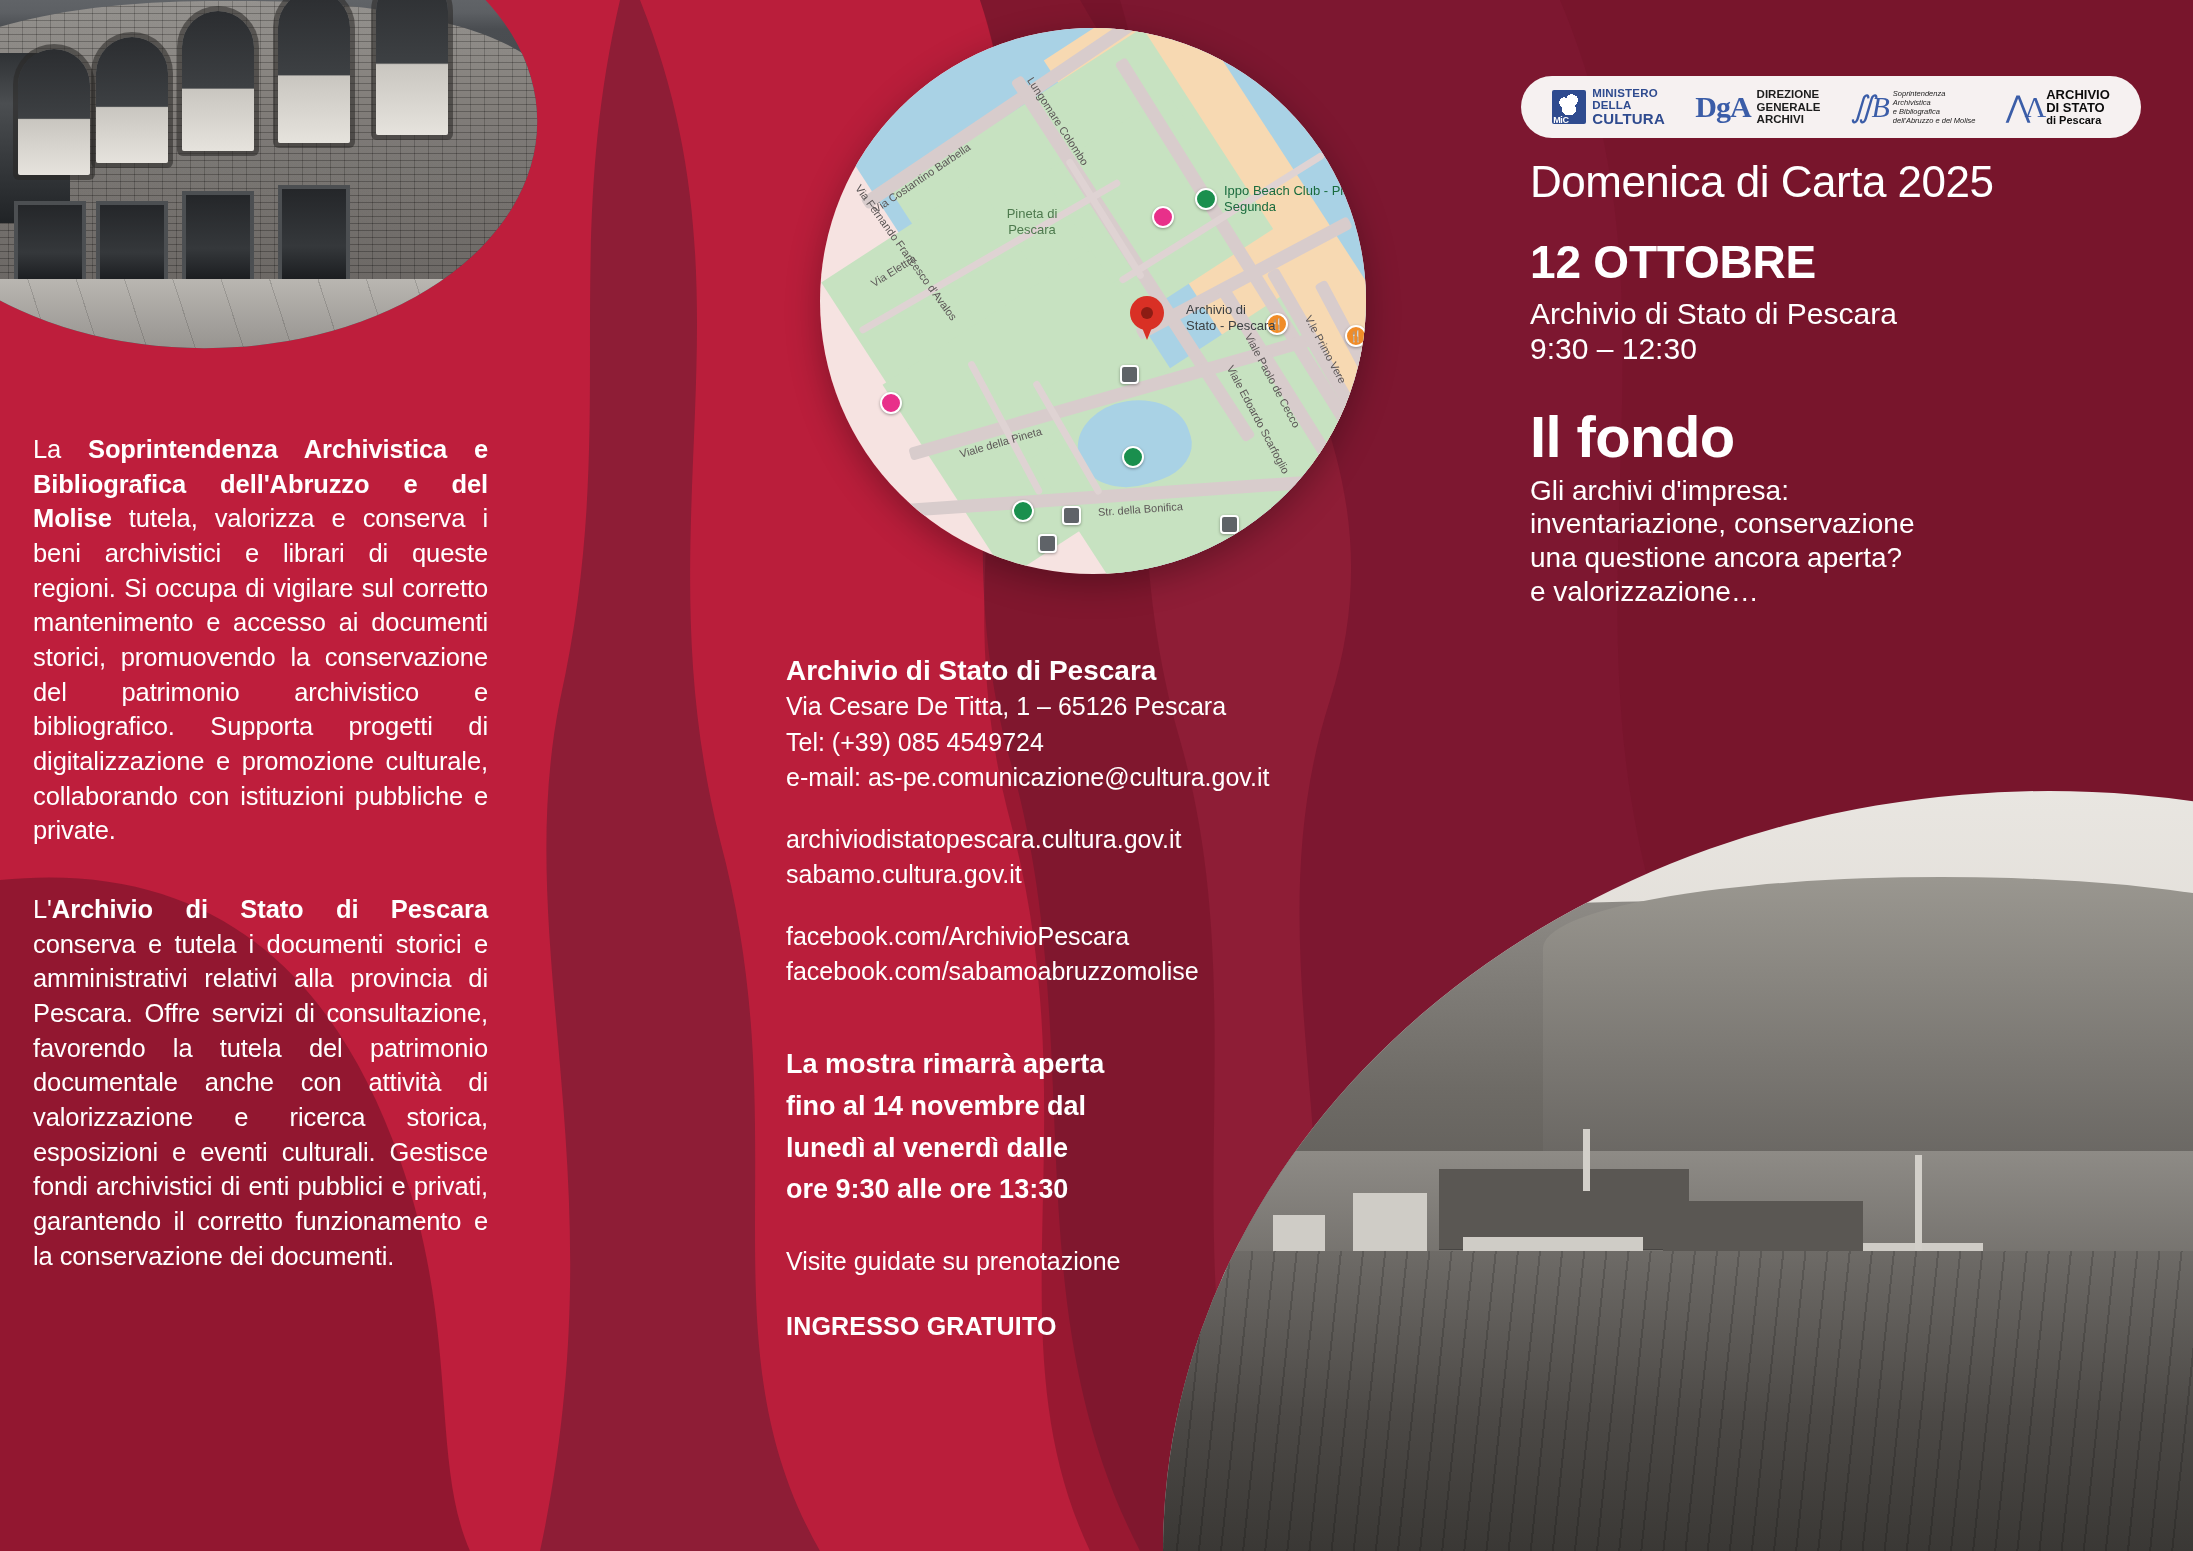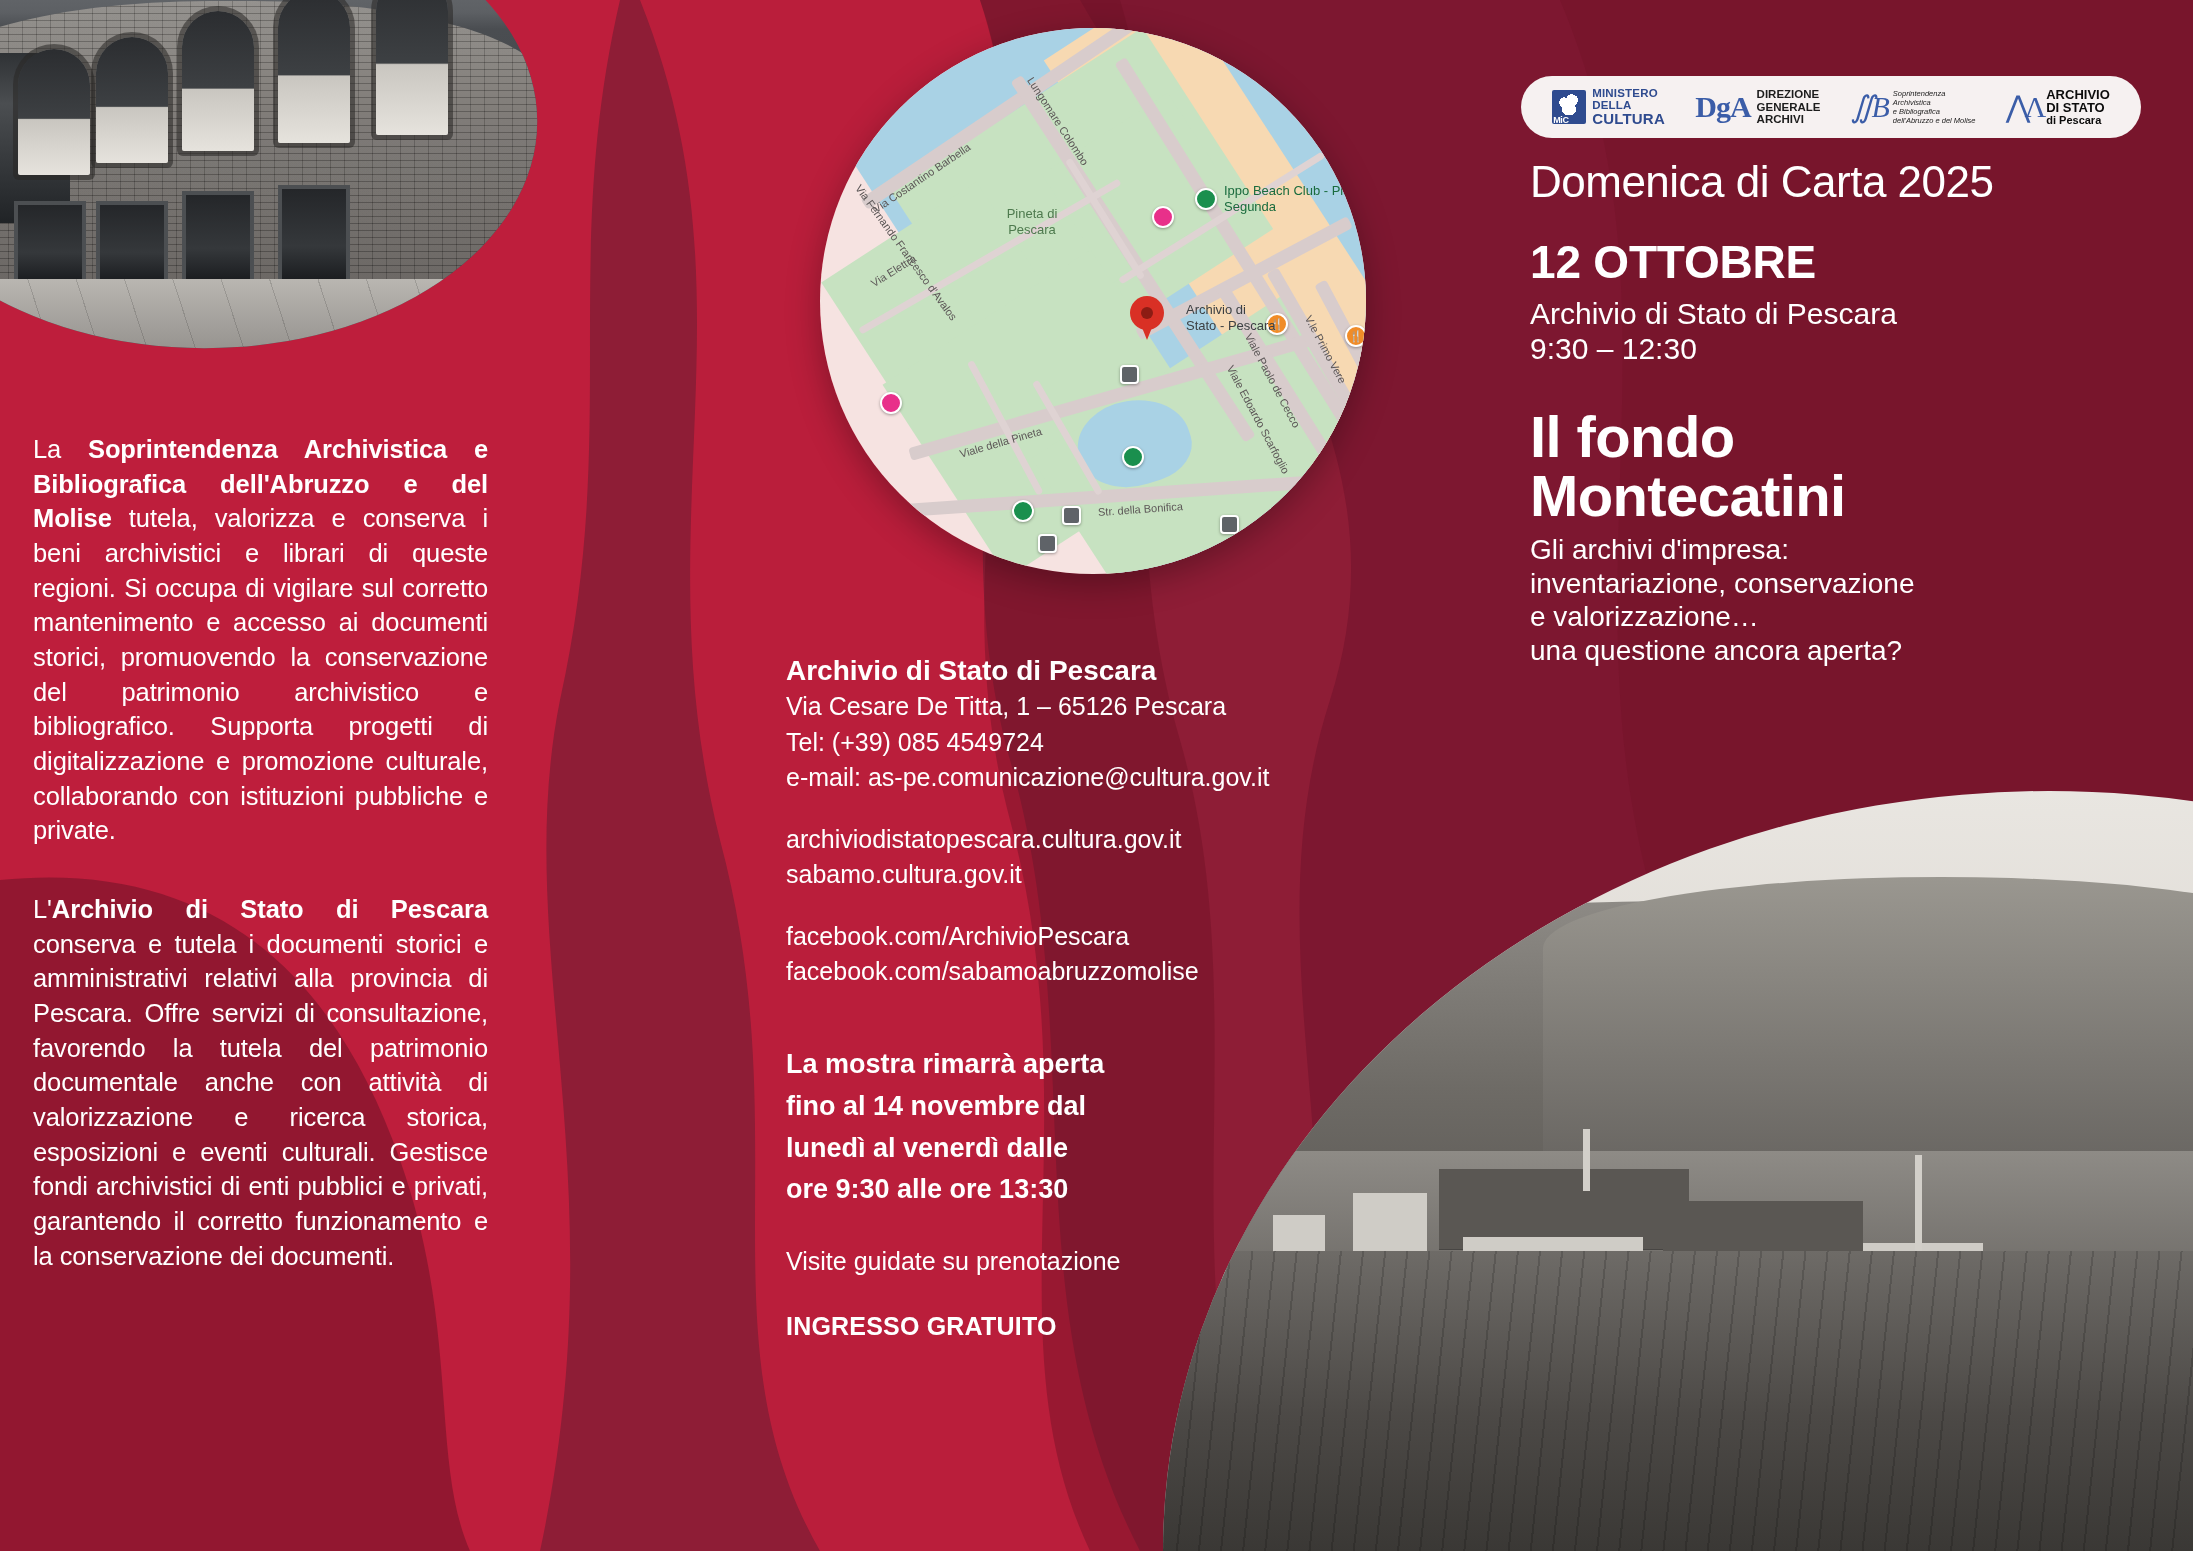--- a/index.html
+++ b/index.html
@@ -396,27 +396,26 @@
 
 </div>
 
 <div class="right-col">
   <div class="ev-series">Domenica di Carta 2025</div>
   <div class="ev-date">12 OTTOBRE</div>
   <div class="ev-place">Archivio di Stato di Pescara</div>
   <div class="ev-time">9:30 – 12:30</div>
   <div class="ev-title">
     <div>Il fondo</div>
-    <div>Montecatini</div>
   </div>
   <div class="ev-sub">
     <div>Gli archivi d'impresa:</div>
     <div>inventariazione, conservazione</div>
+    <div>una questione ancora aperta?</div>
     <div>e valorizzazione…</div>
-    <div>una questione ancora aperta?</div>
   </div>
 </div>
 
 <div class="left-col">
   <p class="lp"><span>La </span><b>Soprintendenza Archivistica e Bibliografica dell'Abruzzo e del Molise</b><span> tutela, valorizza e conserva i beni archivistici e librari di queste regioni. Si occupa di vigilare sul corretto mantenimento e accesso ai documenti storici, promuovendo la conservazione del patrimonio archivistico e bibliografico. Supporta progetti di digitalizzazione e promozione culturale, collaborando con istituzioni pubbliche e private.</span></p>
   <p class="lp"><span>L'</span><b>Archivio di Stato di Pescara</b><span> conserva e tutela i documenti storici e amministrativi relativi alla provincia di Pescara. Offre servizi di consultazione, favorendo la tutela del patrimonio documentale anche con attività di valorizzazione e ricerca storica, esposizioni e eventi culturali. Gestisce fondi archivistici di enti pubblici e privati, garantendo il corretto funzionamento e la conservazione dei documenti.</span></p>
 </div>
 
 <div class="mid-col">
   <div class="m-org">Archivio di Stato di Pescara</div>

